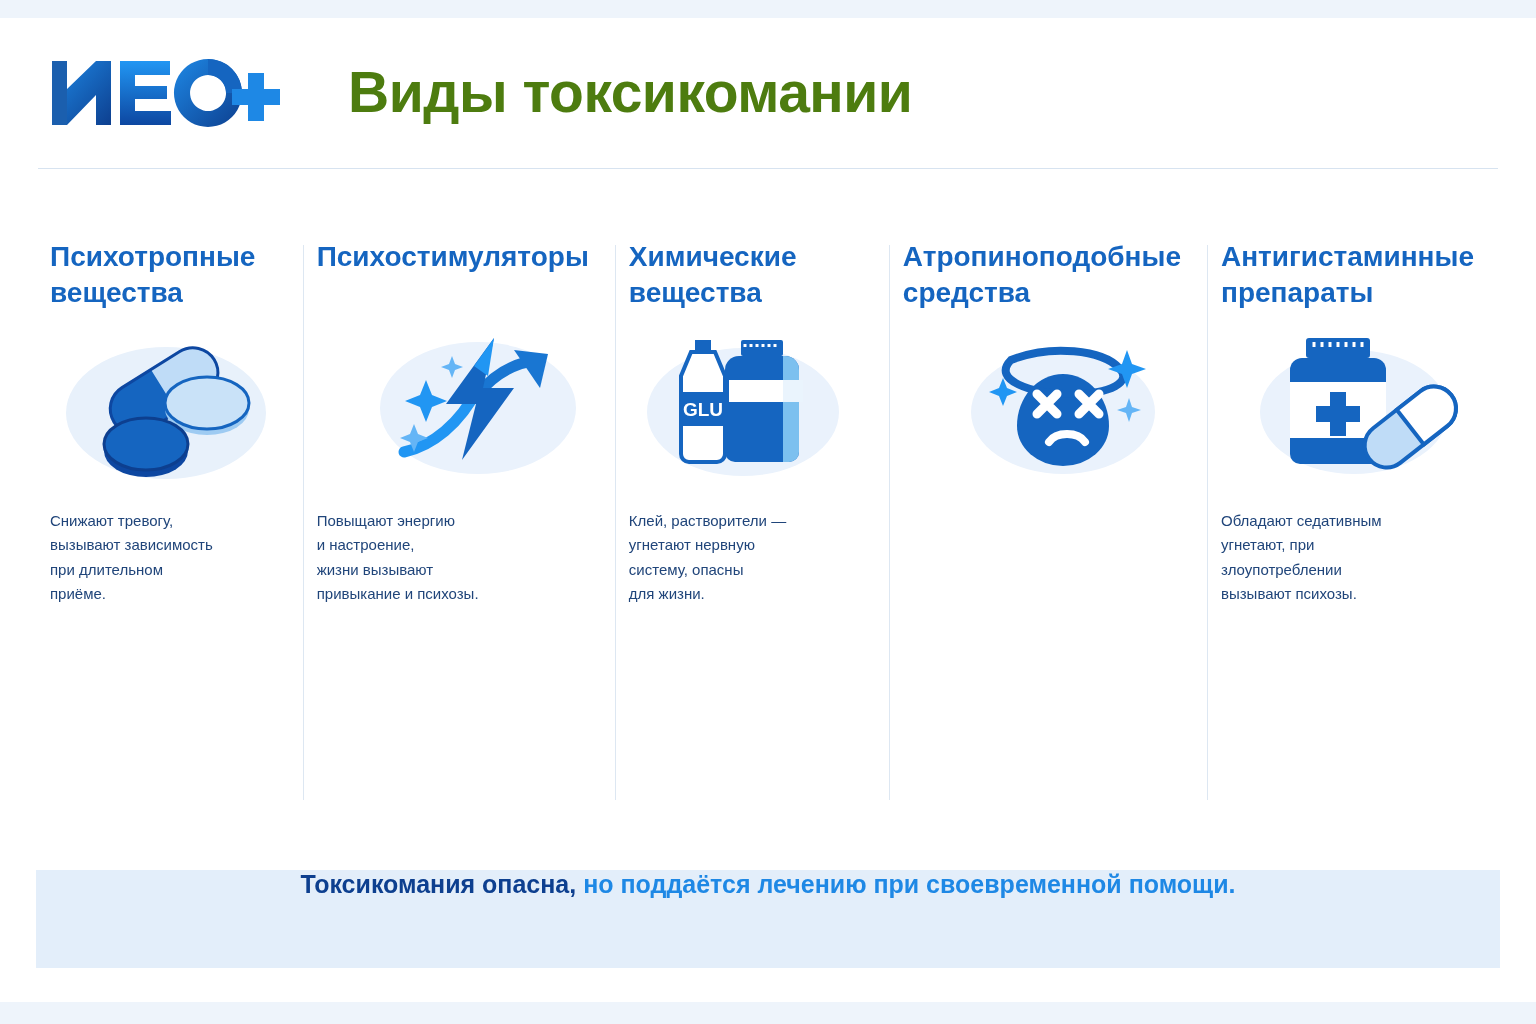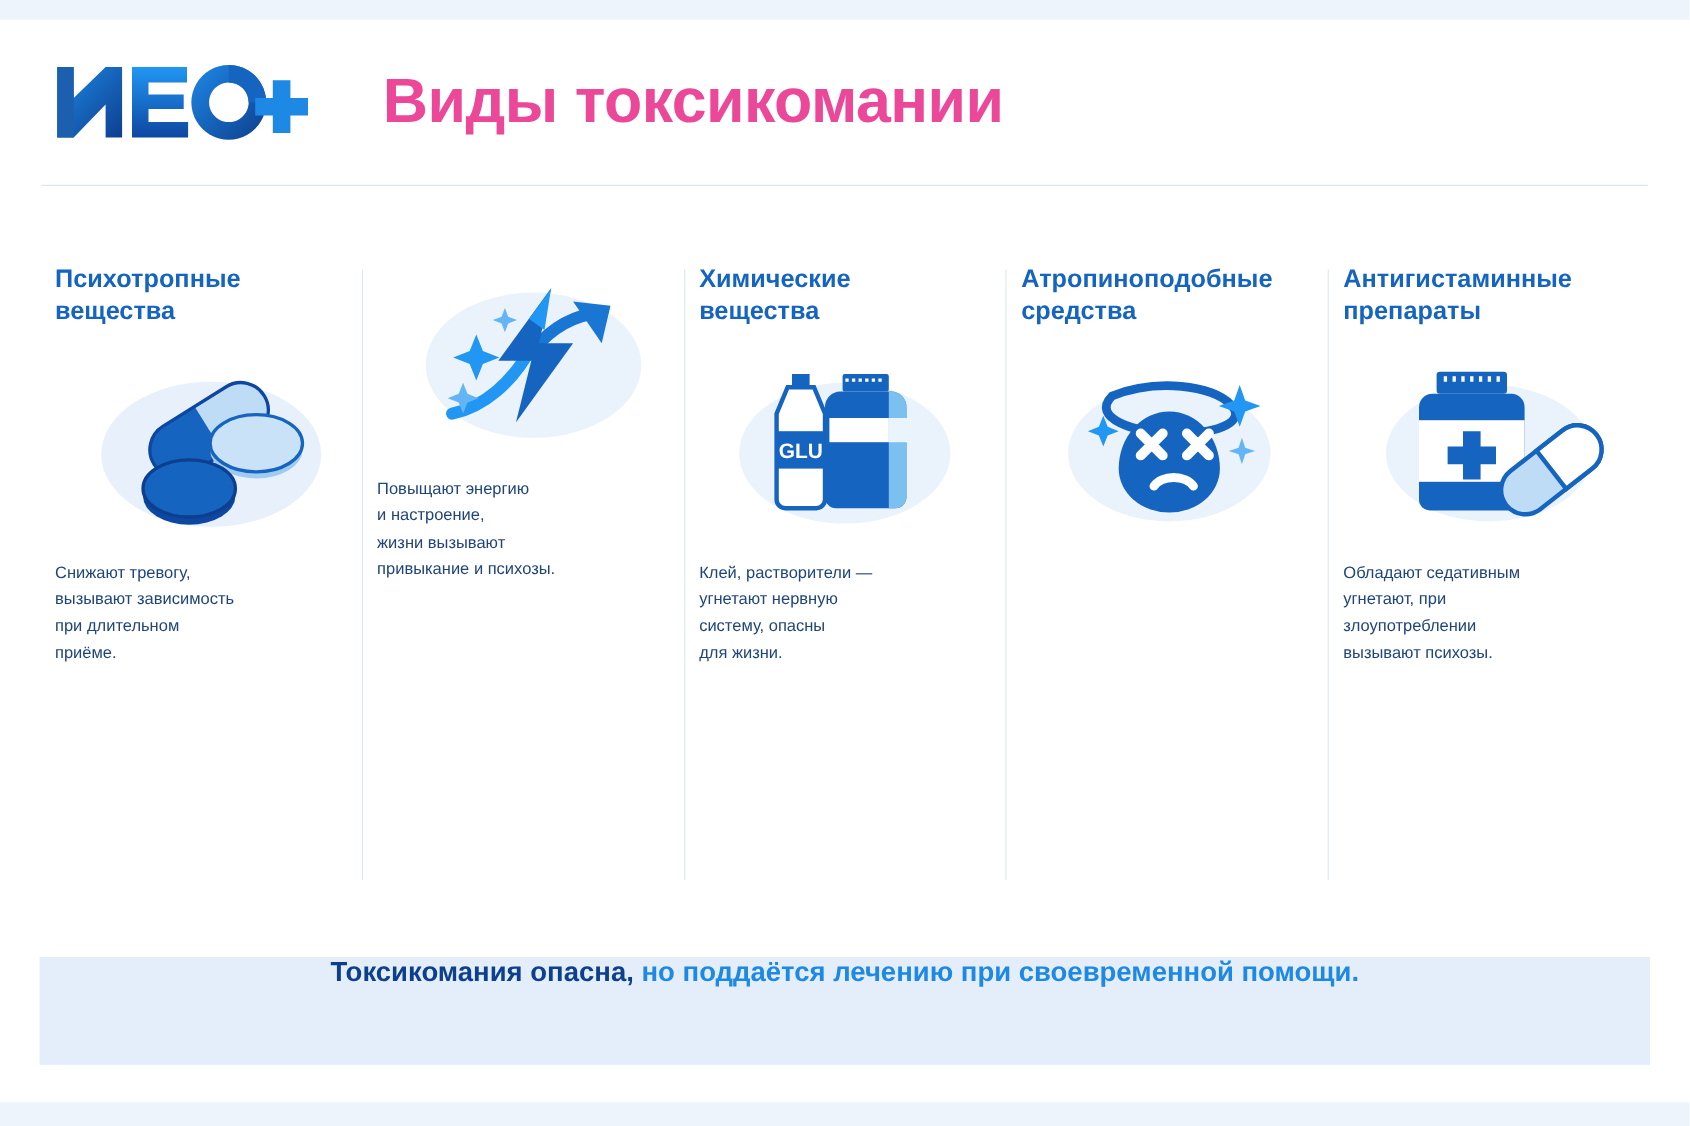--- a/index.html
+++ b/index.html
@@ -50,21 +50,21 @@
     width: 270px;
     flex: 0 0 auto;
     display: flex;
     align-items: center;
     padding-left: 12px;
     box-sizing: border-box;
   }
   .logo svg { display: block; }
   .title {
     flex: 1 1 auto;
-    color: #ec4899;
+    color: #4d7c0f;
     font-size: 57px;
     font-weight: bold;
     letter-spacing: -0.5px;
     padding-left: 42px;
     line-height: 1.05;
   }
   .divider {
     height: 1px;
     background: #d7e3f0;
     margin: 0 2px 0 2px;
@@ -90,21 +90,21 @@
     content: "";
     position: absolute;
     left: 0;
     top: 6px;
     bottom: 70px;
     width: 1px;
     background: #dde7f2;
   }
   .col-title {
     color: #1565c0;
-    font-size: 23px;
+    font-size: 28px;
     font-weight: bold;
     line-height: 1.28;
     min-height: 76px;
   }
   .icon-wrap {
     height: 190px;
     display: flex;
     align-items: center;
     justify-content: flex-end;
     padding-left: 4px;
@@ -192,20 +192,21 @@
             <ellipse cx="84" cy="119" rx="42" ry="26" fill="#1565c0" stroke="#0d3f8f" stroke-width="3"></ellipse>
           </svg>
         </div>
         <div class="col-text">Снижают тревогу,
 вызывают зависимость
 при длительном
 приёме.</div>
       </div>
 
       <div class="col">
+        <div class="col-title">Психостимуляторы</div>
         <div class="icon-wrap">
           <svg width="215" height="180" viewBox="0 0 215 180">
             <ellipse cx="104" cy="88" rx="98" ry="66" fill="#eaf2fc"></ellipse>
             <path d="M30 132 C58 126 86 104 104 68" fill="none" stroke="#2196f3" stroke-width="11" stroke-linecap="round"></path>
             <path d="M104 74 C122 52 142 42 166 40" fill="none" stroke="#1976d2" stroke-width="11" stroke-linecap="round"></path>
             <path d="M140 30 L174 34 L166 68 Z" fill="#1976d2"></path>
             <path d="M120 18 L72 84 h30 l-14 56 52 -72 h-31 Z" fill="#1565c0"></path>
             <path d="M120 18 L100 46 l14 10 6 -38 Z" fill="#2196f3"></path>
             <path d="M52 60 l6 15 15 6 -15 6 -6 15 -6 -15 -15 -6 15 -6 Z" fill="#2196f3"></path>
             <path d="M40 104 l4 10 10 4 -10 4 -4 10 -4 -10 -10 -4 10 -4 Z" fill="#64b5f6"></path>

